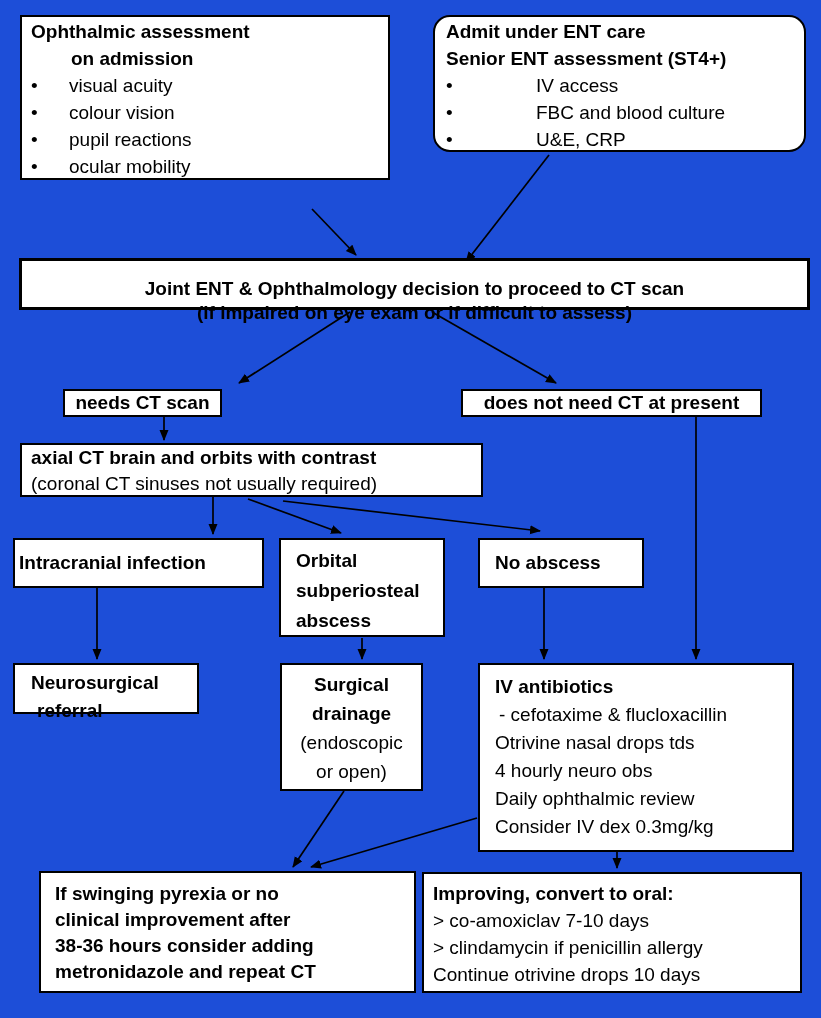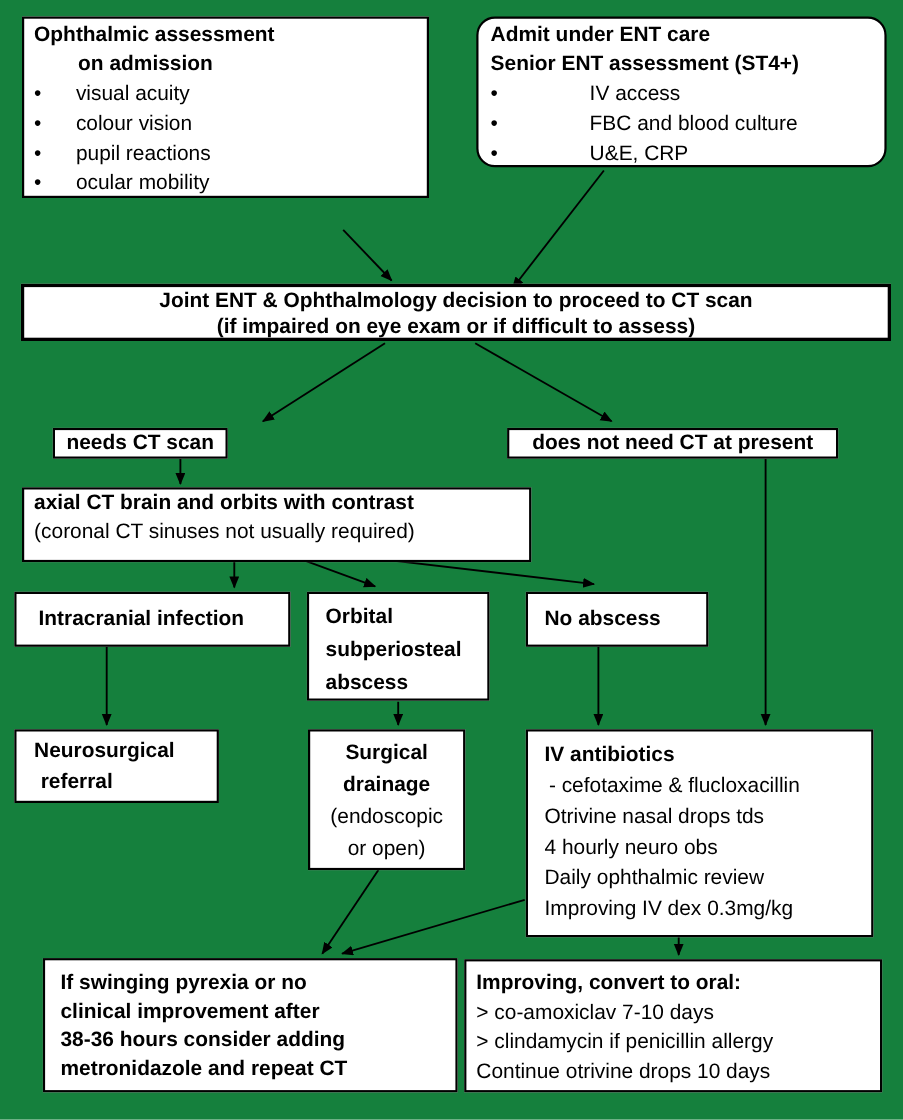--- a/index.html
+++ b/index.html
@@ -1,20 +1,20 @@
 <!DOCTYPE html>
 <html><head>
 <meta charset="utf-8">
 <style>
   html, body { margin: 0; padding: 0; background: #ffffff; }
   .stage {
     position: relative;
     width: 821px;
     height: 1018px;
-    background: #15803d;
+    background: #1d4ed8;
     font-family: "Liberation Sans", sans-serif;
     color: #000000;
     overflow: hidden;
   }
   .box {
     position: absolute;
     background: #ffffff;
     border: 2px solid #000000;
     box-sizing: border-box;
     font-size: 19px;
@@ -30,28 +30,28 @@
     pointer-events: none;
   }
   .bullet-row { display: flex; }
   .bullet-glyph { width: 14px; flex: 0 0 auto; }
   .b-ophthalmic .bullet-text { margin-left: 24px; }
   .b-ent .bullet-text { margin-left: 76px; }
 
   .b-ophthalmic { left: 20px; top: 15px; width: 370px; height: 165px; padding: 1px 6px 0 9px; }
   .b-ophthalmic .t2 { padding-left: 40px; }
   .b-ent { left: 433px; top: 15px; width: 373px; height: 137px; padding: 1px 6px 0 11px; border-radius: 17px; }
-  .b-joint { left: 19px; top: 258px; width: 791px; height: 52px; border-width: 3px; line-height: 24px; padding-top: 1px; }
-  .b-needs { left: 48px; top: 389px; width: 159px; height: 28px; line-height: 24px; }
+  .b-joint { left: 19px; top: 258px; width: 791px; height: 52px; border-width: 3px; line-height: 24px; padding-top: 16px; }
+  .b-needs { left: 63px; top: 389px; width: 159px; height: 28px; line-height: 24px; }
   .b-noct { left: 461px; top: 389px; width: 301px; height: 28px; line-height: 24px; }
-  .b-axial { left: 20px; top: 443px; width: 463px; height: 68px; padding: 0 0 0 9px; line-height: 26px; }
-  .b-intracranial { left: 13px; top: 538px; width: 251px; height: 50px; padding-left: 20px; line-height: 46px; }
+  .b-axial { left: 20px; top: 443px; width: 463px; height: 54px; padding: 0 0 0 9px; line-height: 26px; }
+  .b-intracranial { left: 13px; top: 538px; width: 251px; height: 50px; padding-left: 4px; line-height: 46px; }
   .b-orbital { left: 279px; top: 538px; width: 166px; height: 99px; padding: 6px 0 0 15px; line-height: 30px; }
   .b-noabscess { left: 478px; top: 538px; width: 166px; height: 50px; padding-left: 15px; line-height: 46px; }
-  .b-neuro { left: 13px; top: 663px; width: 186px; height: 67px; padding: 4px 0 0 16px; line-height: 28px; }
+  .b-neuro { left: 13px; top: 663px; width: 186px; height: 51px; padding: 4px 0 0 16px; line-height: 28px; }
   .b-neuro .t2 { padding-left: 6px; }
   .b-surgical { left: 280px; top: 663px; width: 143px; height: 128px; padding-top: 5px; line-height: 29px; }
   .b-iv { left: 478px; top: 663px; width: 316px; height: 189px; padding: 8px 0 0 15px; line-height: 28px; }
   .b-iv .dash-line { padding-left: 4px; }
   .b-pyrexia { left: 39px; top: 871px; width: 377px; height: 122px; padding: 8px 0 0 14px; line-height: 26px; }
   .b-improving { left: 422px; top: 872px; width: 380px; height: 121px; padding: 6px 0 0 9px; line-height: 27px; }
 </style>
 </head>
 <body>
 
@@ -163,21 +163,21 @@
     <div>(endoscopic</div>
     <div>or open)</div>
   </div>
 
   <div class="box b-iv">
     <div class="bold">IV antibiotics</div>
     <div class="dash-line">- cefotaxime &amp; flucloxacillin</div>
     <div>Otrivine nasal drops tds</div>
     <div>4 hourly neuro obs</div>
     <div>Daily ophthalmic review</div>
-    <div>Improving IV dex 0.3mg/kg</div>
+    <div>Consider IV dex 0.3mg/kg</div>
   </div>
 
   <div class="box b-pyrexia bold">
     <div>If swinging pyrexia or no</div>
     <div>clinical improvement after</div>
     <div>38-36 hours consider adding</div>
     <div>metronidazole and repeat CT</div>
   </div>
 
   <div class="box b-improving">

